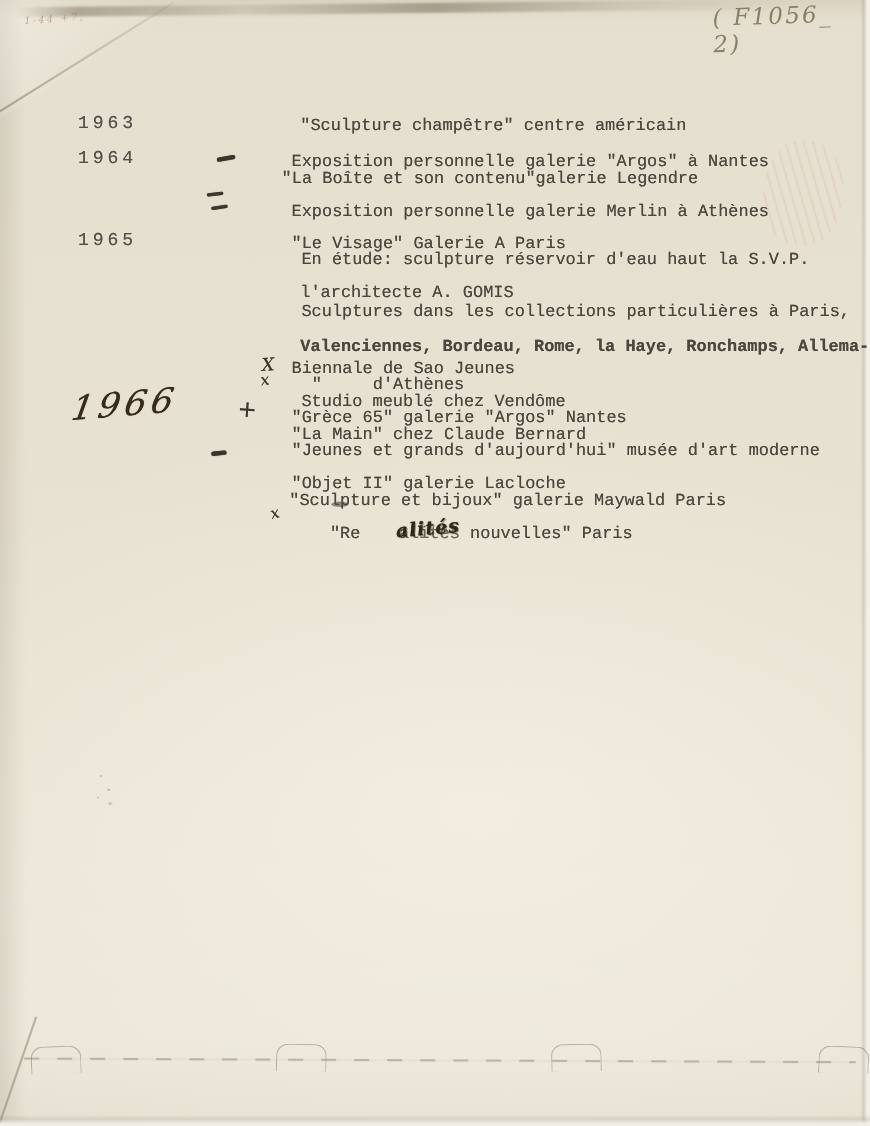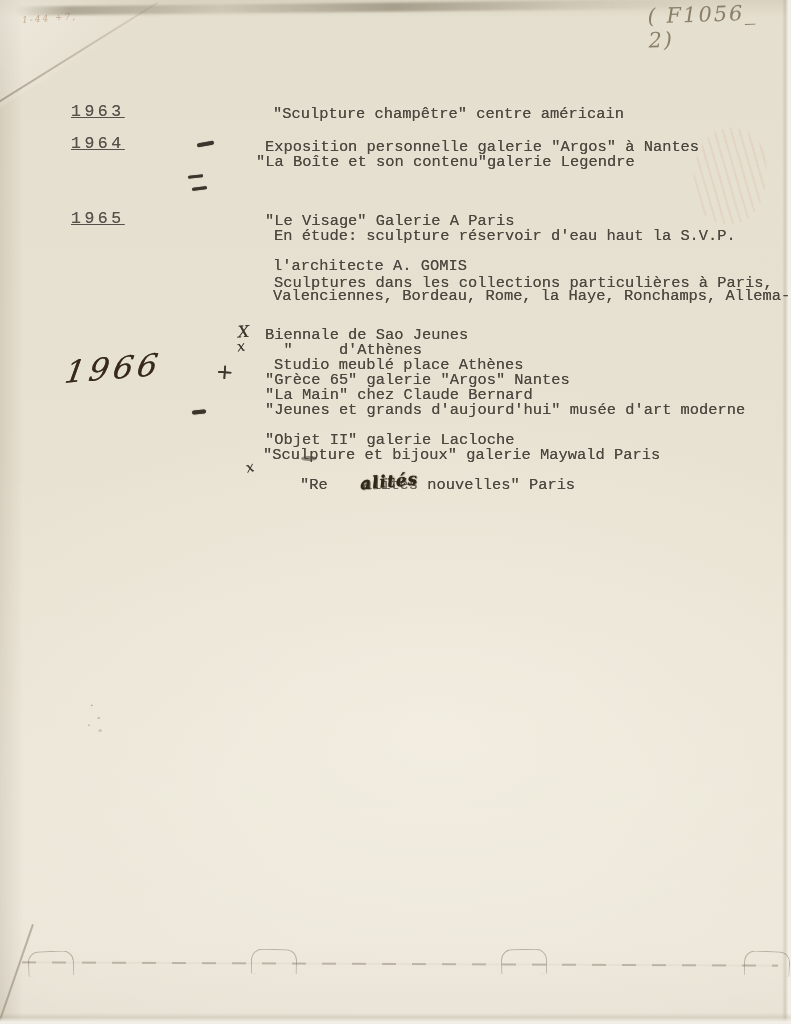--- a/index.html
+++ b/index.html
@@ -12,21 +12,21 @@
     font-family:"Liberation Mono", monospace;
   }
   .line{
     position:absolute;white-space:pre;
     font:15.4px/15.4px "Liberation Mono", monospace;
     color:#4b463e;text-shadow:0 0 .5px rgba(75,70,62,.75);
   }
   .year{
     position:absolute;white-space:pre;
     font:16.5px/16.5px "Liberation Mono", monospace;
-    letter-spacing:3.5px;color:#55504a;text-shadow:0 0 .5px rgba(85,80,74,.7);text-decoration:underline;
+    letter-spacing:3.5px;color:#55504a;text-shadow:0 0 .5px rgba(85,80,74,.7);
   }
   .mark-dash{position:absolute;background:#3a352d;border-radius:2px;box-shadow:0 0 .8px rgba(58,53,45,.8);}
   .mark-x{position:absolute;font-family:"DejaVu Serif",serif;font-style:italic;color:#3a352d;
           text-shadow:0 0 .5px rgba(58,53,45,.8);line-height:1;}
   .mark-plus{position:absolute;font-family:"DejaVu Sans",sans-serif;color:#3a352d;
           text-shadow:0 0 .5px rgba(58,53,45,.8);line-height:1;}
   .hand-year{
     position:absolute;left:66px;top:350px;
     font-family:"DejaVu Serif",serif;font-style:italic;
     font-size:31px;letter-spacing:4px;color:#382a1b;
@@ -135,28 +135,29 @@
   <div class="line" id="corrected-line" style="left: 263px; top: 463px;">
     <span>"Re</span><span class="mess"><span class="mess-typed">alités</span><span class="mess-hand">alités</span></span><span> nouvelles" Paris</span>
   </div>
 
 <div class="year" style="left: 71px; top: 104px;">1963</div>
     <div class="year" style="left: 71px; top: 136px;">1964</div>
     <div class="year" style="left: 71px; top: 211px;">1965</div>
     <div class="line" style="left: 273px; top: 107px;">"Sculpture champêtre" centre américain</div>
     <div class="line" style="left: 265px; top: 140px;">Exposition personnelle galerie "Argos" à Nantes</div>
     <div class="line" style="left: 256px; top: 155px;">"La Boîte et son contenu"galerie Legendre</div>
+    <div class="line" style="left: 265px; top: 185px;">Exposition personnelle galerie Merlin à Athènes</div>
     <div class="line" style="left: 265px; top: 214px;">"Le Visage" Galerie A Paris</div>
     <div class="line" style="left: 274px; top: 229px;">En étude: sculpture réservoir d'eau haut la S.V.P.</div>
     <div class="line" style="left: 273px; top: 259px;">l'architecte A. GOMIS</div>
     <div class="line" style="left: 274px; top: 276px; text-align: right;">Sculptures dans les collections particulières à Paris,</div>
-    <div class="line" style="left: 273px; top: 289px;">Valenciennes, Bordeau, Rome, la Haye, Ronchamps, Allema-</div>
+    <div class="line" style="left: 273px; top: 308px; font-weight: bold;">Valenciennes, Bordeau, Rome, la Haye, Ronchamps, Allema-</div>
     <div class="line" style="left: 265px; top: 328px;">Biennale de Sao Jeunes</div>
     <div class="line" style="left: 265px; top: 343px;">  "     d'Athènes</div>
-    <div class="line" style="left: 274px; top: 358px;">Studio meublé place Athènes</div>
+    <div class="line" style="left: 274px; top: 358px;">Studio meublé chez Vendôme</div>
     <div class="line" style="left: 265px; top: 373px;">"Grèce 65" galerie "Argos" Nantes</div>
     <div class="line" style="left: 265px; top: 388px;">"La Main" chez Claude Bernard</div>
     <div class="line" style="left: 265px; top: 403px;">"Jeunes et grands d'aujourd'hui" musée d'art moderne</div>
     <div class="line" style="left: 265px; top: 433px;">"Objet II" galerie Lacloche</div>
     <div class="line" style="left: 263px; top: 448px;">"Sculpture et bijoux" galerie Maywald Paris</div>
     <div class="mark-dash" style="width: 17px; height: 4px; left: 197px; top: 142px; transform: rotate(-10deg);"></div>
     <div class="mark-dash" style="width: 15px; height: 2.5px; left: 188px; top: 175px; transform: rotate(-6deg);"></div>
     <div class="mark-dash" style="width: 15px; height: 3px; left: 192px; top: 187px; transform: rotate(-8deg);"></div>
     <div class="mark-x" style="font-size: 16px; left: 238px; top: 324px; transform: rotate(-4deg);">X</div>
     <div class="mark-x" style="font-size: 14px; left: 237px; top: 339px; transform: rotate(-8deg);">x</div>

